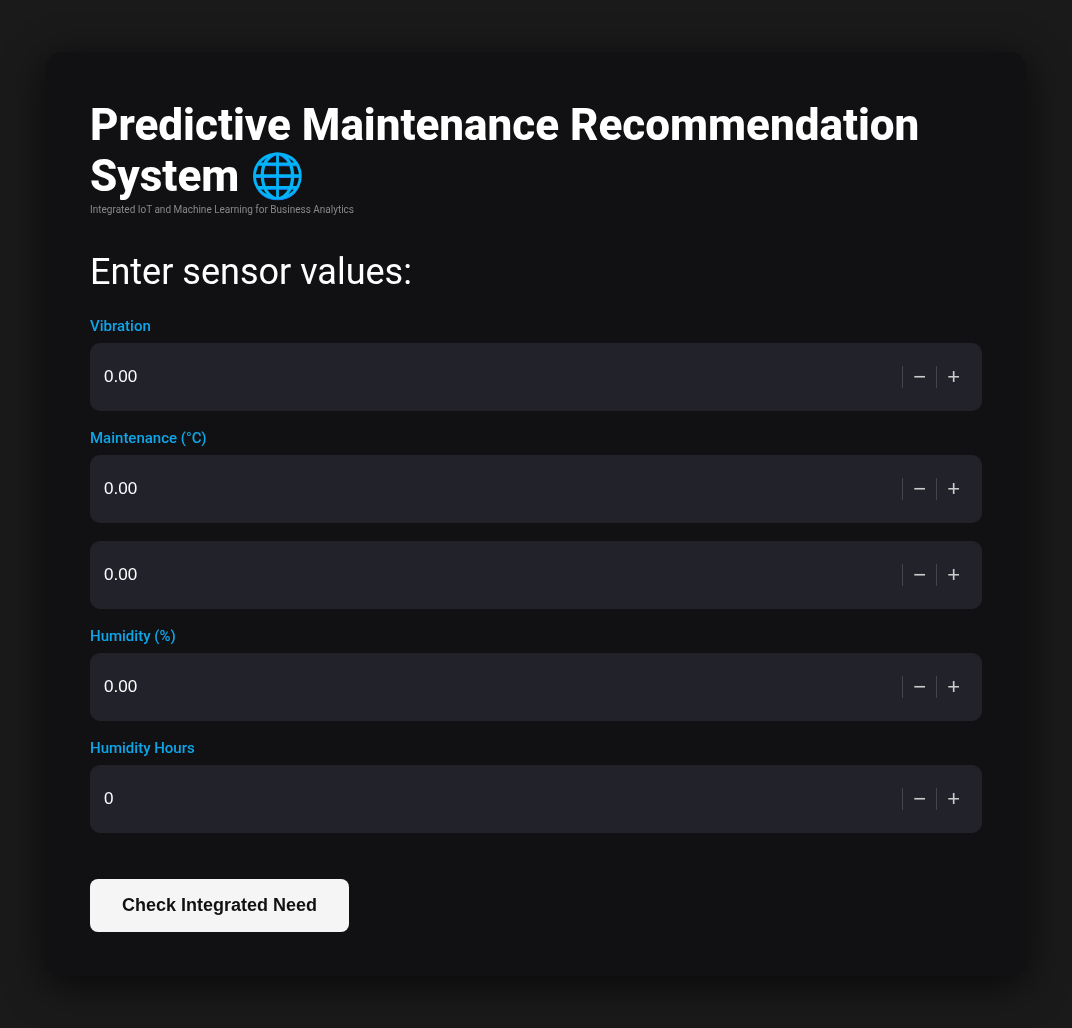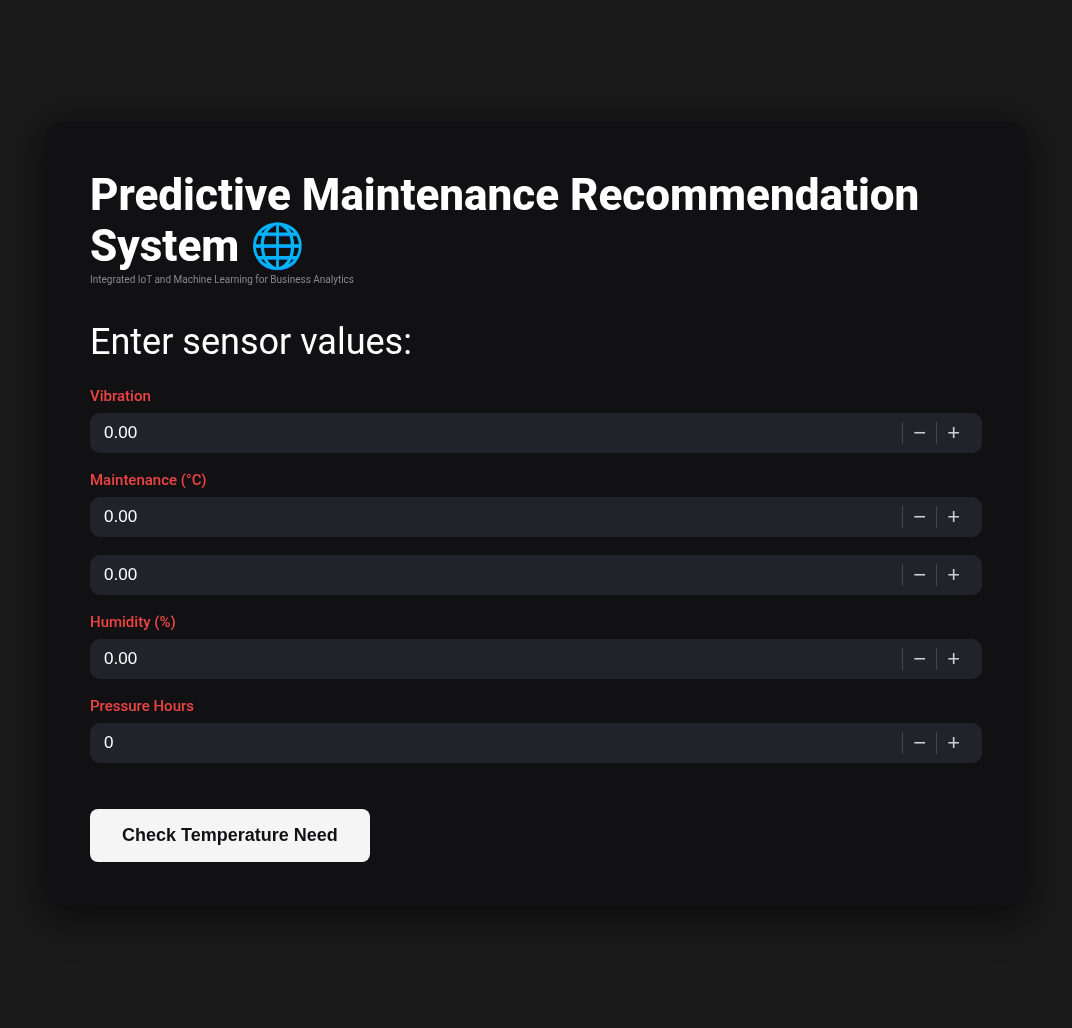--- a/index.html
+++ b/index.html
@@ -46,34 +46,34 @@
       font-size: 36px;
       font-weight: 400;
       margin-bottom: 24px;
     }
 
     .field-group {
       margin-bottom: 18px;
     }
 
     .field-label {
-      color: #ef4444;
+      color: #0ea5e9;
       font-size: 15px;
       font-weight: 500;
       margin-bottom: 8px;
       display: block;
     }
 
     .number-input-row {
       display: flex;
       align-items: center;
       background-color: #22232a;
       border-radius: 10px;
       padding: 0 14px;
-      height: 40px;
+      height: 68px;
     }
 
     .number-value {
       flex: 1;
       color: #ffffff;
       font-size: 17px;
       font-weight: 400;
       background: transparent;
       border: none;
       outline: none;
@@ -163,25 +163,25 @@
         <label class="field-label">Humidity (%)</label>
         <div class="number-input-row">
           <input type="text" class="number-value" value="0.00" style="">
           <div class="stepper-divider"></div>
           <button class="stepper-btn">−</button>
           <div class="stepper-divider"></div>
           <button class="stepper-btn">+</button>
         </div>
       </div>
       <div class="field-group">
-        <label class="field-label">Pressure Hours</label>
+        <label class="field-label">Humidity Hours</label>
         <div class="number-input-row">
           <input type="text" class="number-value" value="0" style="">
           <div class="stepper-divider"></div>
           <button class="stepper-btn">−</button>
           <div class="stepper-divider"></div>
           <button class="stepper-btn">+</button>
         </div>
       </div>
     </div>
 
-  <button class="check-btn">Check Temperature Need</button>
+  <button class="check-btn">Check Integrated Need</button>
 </div>
 
 </body></html>

